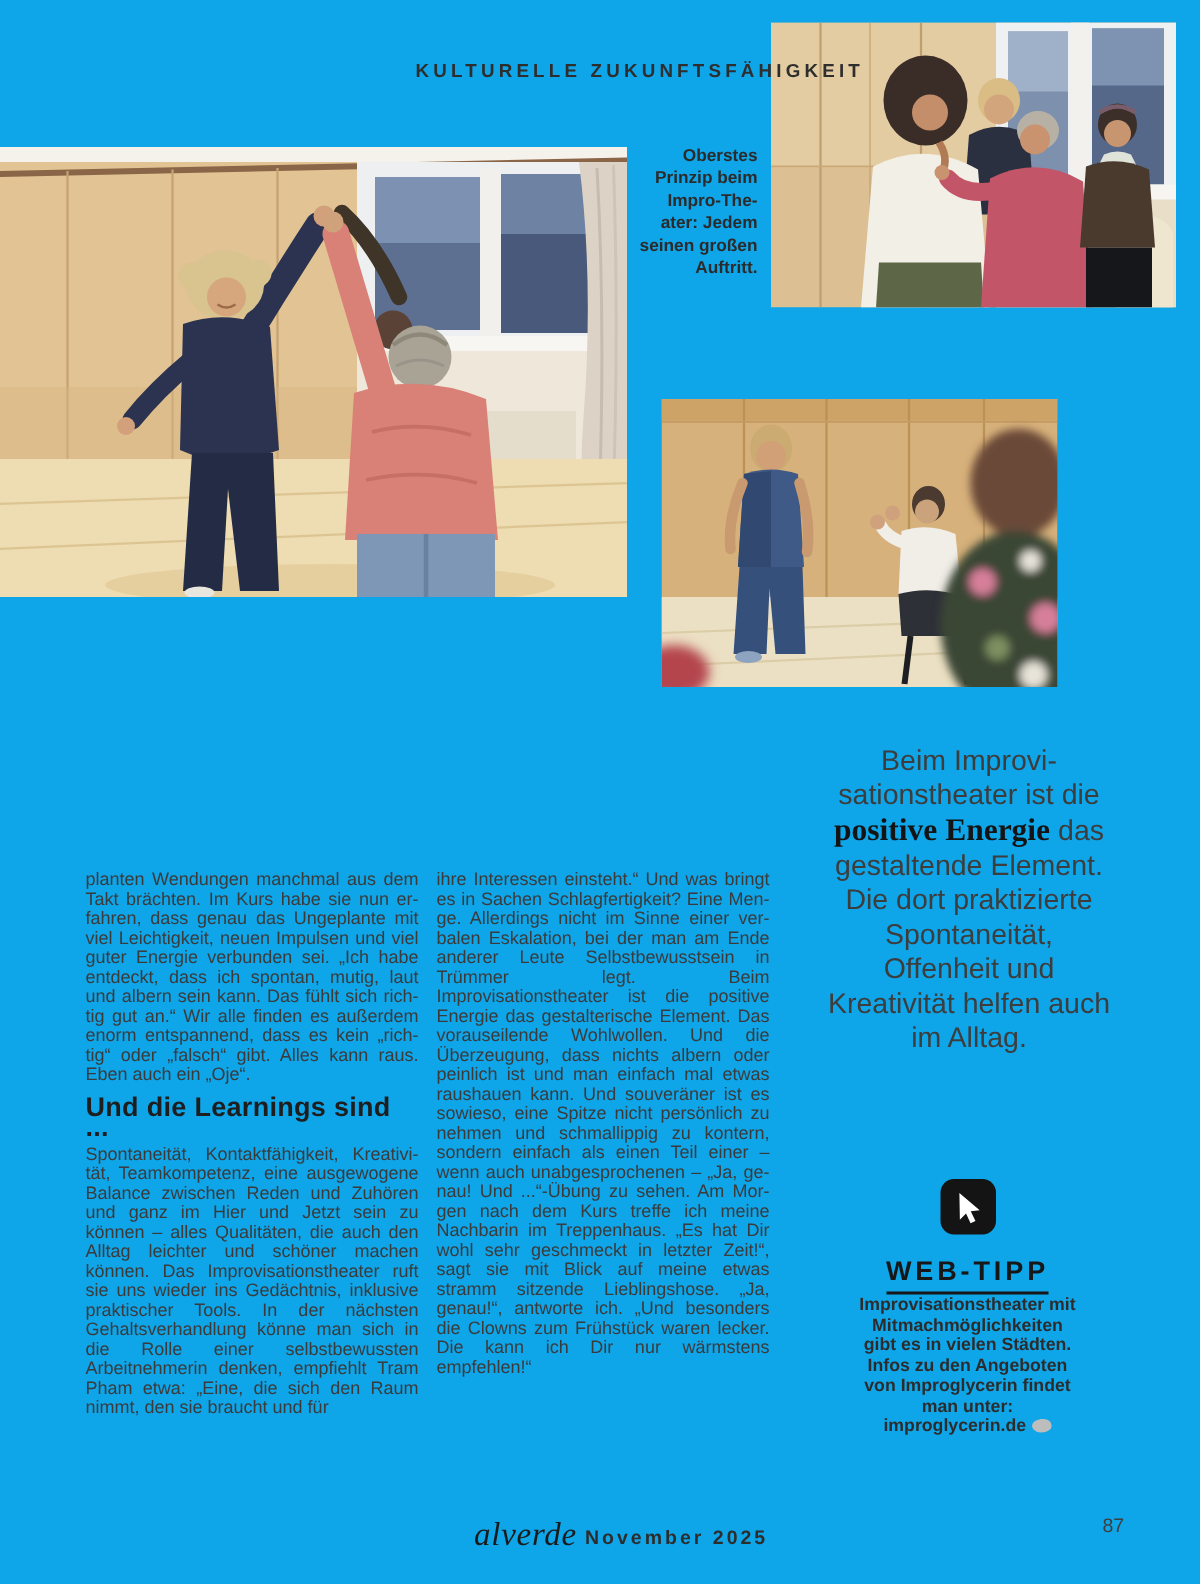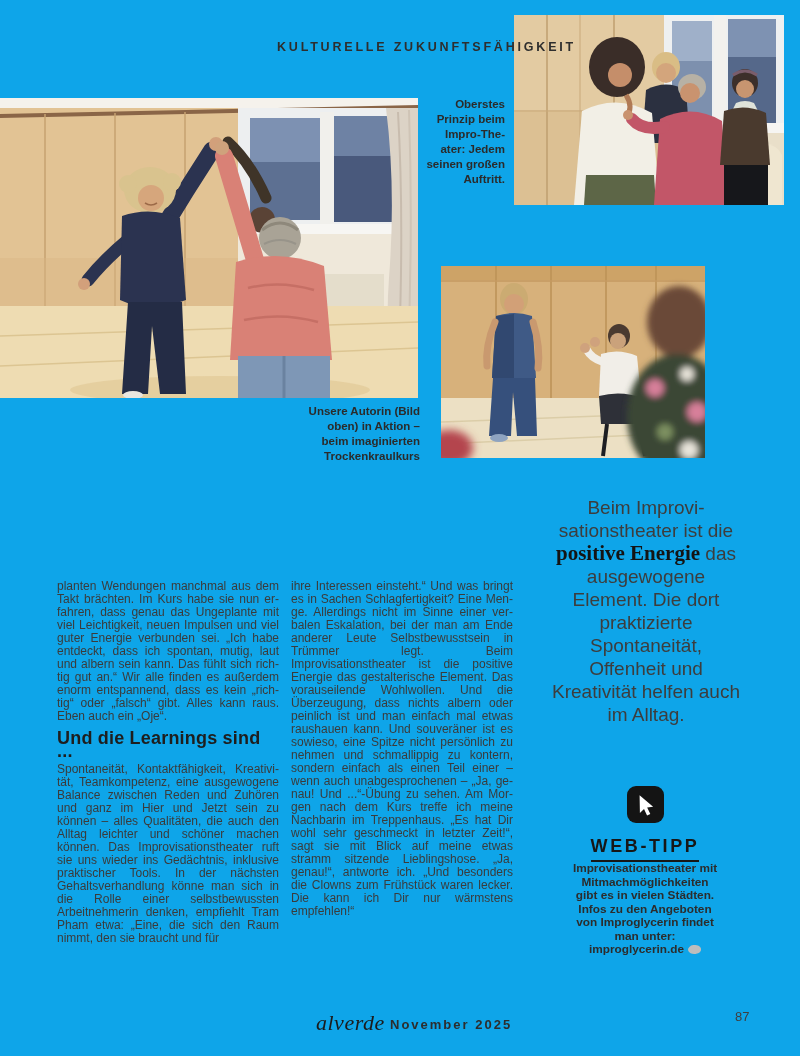--- a/index.html
+++ b/index.html
@@ -174,24 +174,20 @@
     <circle cx="280" cy="140" r="21" fill="#a9a396"></circle>
     <path d="M262 132 Q280 118 298 132" stroke="#8e887b" stroke-width="3" fill="none"></path>
     <path d="M264 146 Q280 138 296 146" stroke="#98948a" stroke-width="2" fill="none"></path>
     <path d="M236 164 Q280 150 324 168 L332 262 L230 262 Z" fill="#d98176"></path>
     <path d="M248 190 Q280 182 314 192" stroke="#c66f65" stroke-width="2.5" fill="none"></path>
     <path d="M244 222 Q282 214 318 224" stroke="#c66f65" stroke-width="2.5" fill="none"></path>
     <rect x="238" y="258" width="92" height="42" fill="#7e97b6"></rect>
     <line x1="284" y1="258" x2="284" y2="300" stroke="#6a82a0" stroke-width="3"></line>
   </svg>
 
-  <div id="caption-left" class="caption">Unsere Autorin (Bild
-oben) in Aktion –
-beim imaginierten
-Trockenkraulkurs</div>
 
   <svg id="photo-mid" class="photo" viewBox="0 0 264 192" aria-hidden="true">
     <rect width="264" height="192" fill="#d7b17b"></rect>
     <rect width="264" height="14" fill="#cda367"></rect>
     <line x1="55" y1="0" x2="55" y2="134" stroke="#bb9256" stroke-width="1.5"></line>
     <line x1="110" y1="0" x2="110" y2="134" stroke="#bb9256" stroke-width="1.5"></line>
     <line x1="165" y1="0" x2="165" y2="134" stroke="#bb9256" stroke-width="1.5"></line>
     <line x1="215" y1="0" x2="215" y2="134" stroke="#bb9256" stroke-width="1.5"></line>
     <line x1="0" y1="15" x2="264" y2="15" stroke="#c49a60" stroke-width="1.5"></line>
     <rect y="132" width="264" height="60" fill="#ece0c4"></rect>
@@ -244,21 +240,21 @@
     <p>planten Wendungen manchmal aus dem Takt brächten. Im Kurs habe sie nun er­fahren, dass genau das Ungeplante mit viel Leichtigkeit, neuen Impulsen und viel guter Energie verbunden sei. „Ich habe entdeckt, dass ich spontan, mutig, laut und albern sein kann. Das fühlt sich rich­tig gut an.“ Wir alle finden es außerdem enorm entspannend, dass es kein „rich­tig“ oder „falsch“ gibt. Alles kann raus. Eben auch ein „Oje“.</p>
     <div class="subhead">Und die Learnings sind ...</div>
     <p>Spontaneität, Kontaktfähigkeit, Kreativi­tät, Teamkompetenz, eine ausgewogene Balance zwischen Reden und Zuhören und ganz im Hier und Jetzt sein zu können – alles Qualitäten, die auch den Alltag leich­ter und schöner machen können. Das Im­provisationstheater ruft sie uns wieder ins Gedächtnis, inklusive praktischer Tools. In der nächsten Gehaltsverhandlung könne man sich in die Rolle einer selbstbewuss­ten Arbeitnehmerin denken, empfiehlt Tram Pham etwa: „Eine, die sich den Raum nimmt, den sie braucht und für</p>
   </div>
 
   <div id="col2" class="col">
     <p>ihre Interessen einsteht.“ Und was bringt es in Sachen Schlagfertigkeit? Eine Men­ge. Allerdings nicht im Sinne einer ver­balen Eskalation, bei der man am Ende anderer Leute Selbstbewusstsein in Trüm­mer legt. Beim Improvisationstheater ist die positive Energie das gestalterische Element. Das vorauseilende Wohlwollen. Und die Überzeugung, dass nichts albern oder peinlich ist und man einfach mal et­was raushauen kann. Und souveräner ist es sowieso, eine Spitze nicht persönlich zu nehmen und schmallippig zu kontern, sondern einfach als einen Teil einer – wenn auch unabgesprochenen – „Ja, ge­nau! Und ...“-Übung zu sehen. Am Mor­gen nach dem Kurs treffe ich meine Nach­barin im Treppenhaus. „Es hat Dir wohl sehr geschmeckt in letzter Zeit!“, sagt sie mit Blick auf meine etwas stramm sitzen­de Lieblingshose. „Ja, genau!“, antwor­te ich. „Und besonders die Clowns zum Frühstück waren lecker. Die kann ich Dir nur wärmstens empfehlen!“</p>
   </div>
 
   <div class="quote">
-    <span>Beim Improvi­sationstheater ist die </span><span class="strong">positi­ve Energie</span><span> das ausgewogene Element. Die dort praktizierte Spontaneität, Offenheit und Kreativität helfen auch im Alltag.</span>
+    <span>Beim Improvi­sationstheater ist die </span><span class="strong">positi­ve Energie</span><span> das gestaltende Element. Die dort praktizierte Spontaneität, Offenheit und Kreativität helfen auch im Alltag.</span>
   </div>
 
   <div class="webtip">
     <span class="cursor-badge">
       <svg width="26" height="26" viewBox="0 0 24 24">
         <path d="M7 4 L19.5 14.6 L14 15.2 L16.9 21.2 L13.9 22.6 L11.1 16.6 L7.3 20.4 Z" fill="#ffffff"></path>
       </svg>
     </span>
     <div>
       <span class="title">WEB-TIPP</span>

